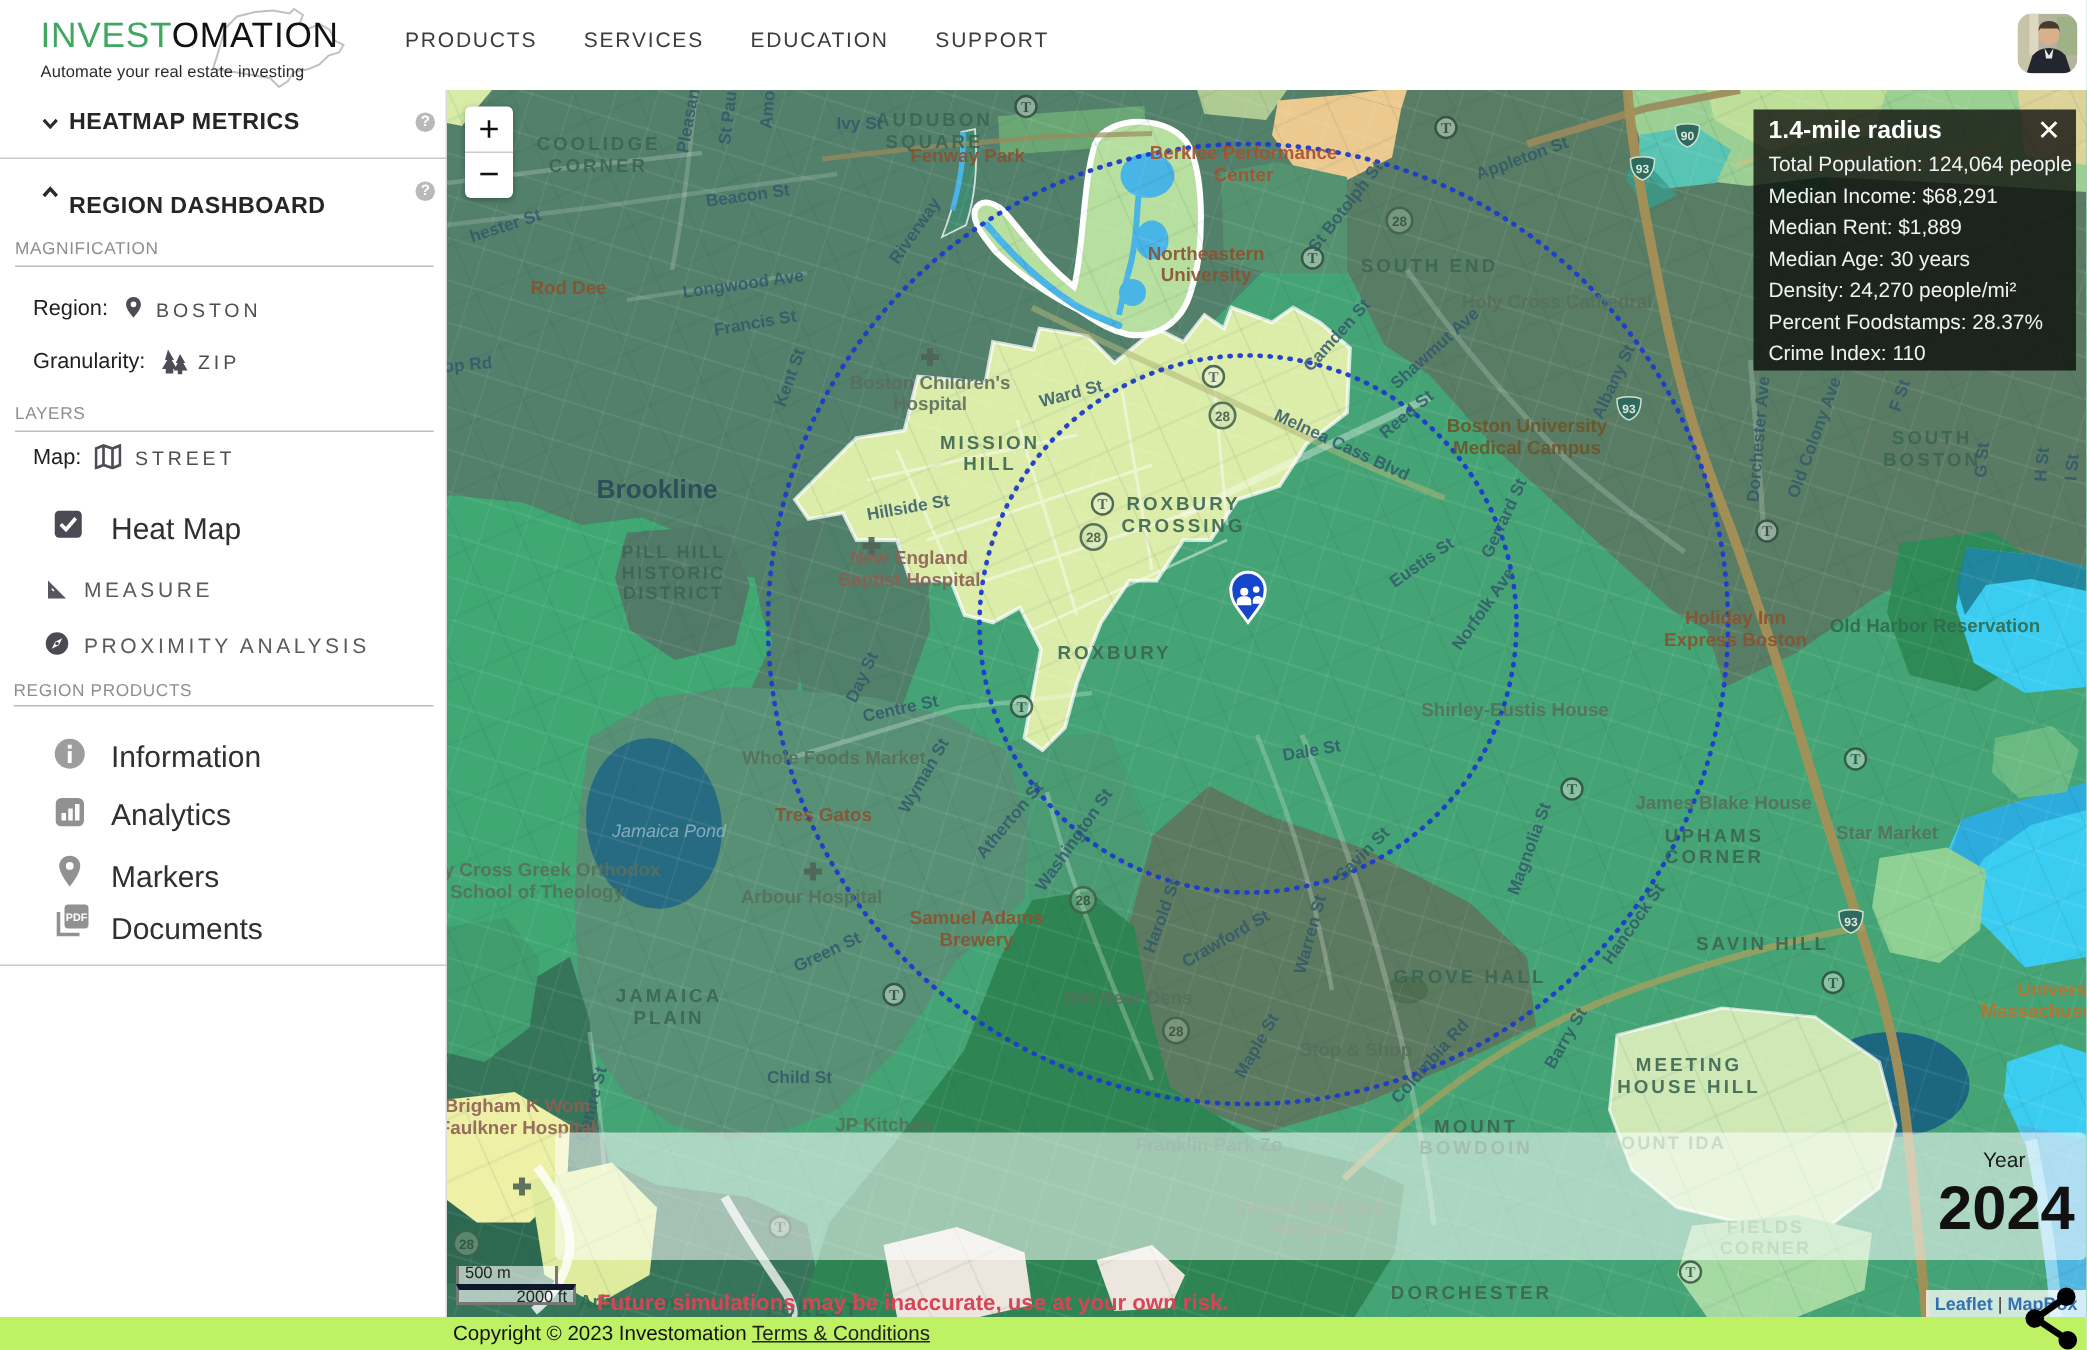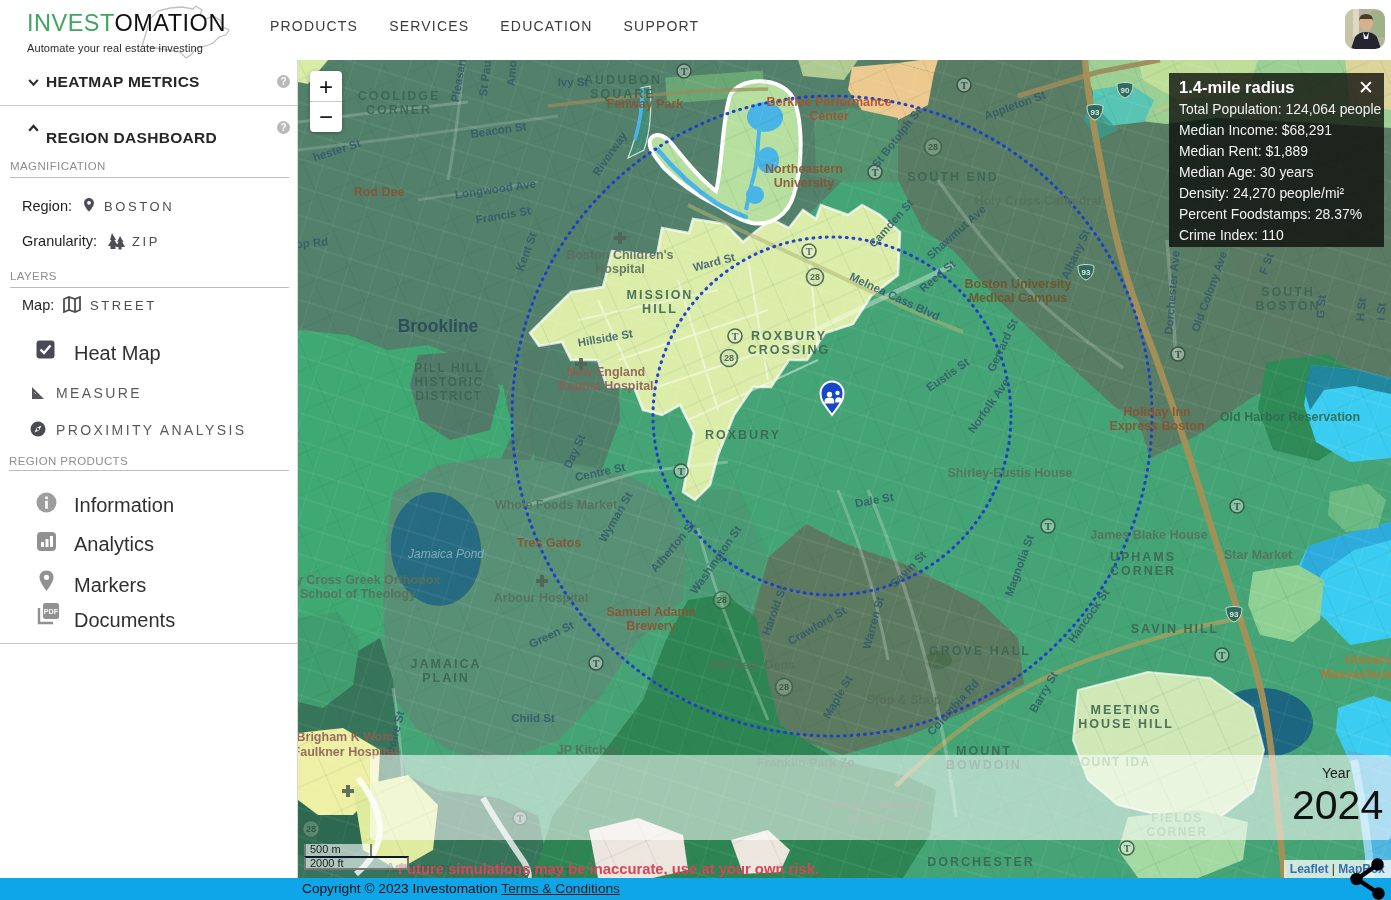--- a/index.html
+++ b/index.html
@@ -40,30 +40,30 @@
   #zoomctl { position:absolute; left:12px; top:11px; width:32px; height:61px; background:#fff; border-radius:4px; z-index:12; box-shadow:0 1px 4px rgba(0,0,0,0.3); }
   #zoomctl .zb { width:32px; height:30px; text-align:center; font-size:24px; font-weight:400; color:#111; line-height:29px; }
   #zoomctl .sep { height:1px; background:#ccc; }
   #infopanel { position:absolute; left:871px; top:13px; width:215px; height:174px; background:rgba(10,11,9,0.78); color:#fff; z-index:12; padding:5px 0 0 10px; overflow:hidden; }
   #infopanel .t { font-size:16.5px; font-weight:700; margin-bottom:2px; }
   #infopanel .l { font-size:13.9px; line-height:21px; color:#f2f2f2; white-space:nowrap; }
   #infopanel .x { position:absolute; right:10px; top:7px; font-size:19px; color:#fff; line-height:16px; }
   #bottomov { position:absolute; left:72px; top:695px; width:1021px; height:85px; background:rgba(255,255,255,0.55); border-radius:4px; z-index:11; }
   #bottomov .desc { position:absolute; left:30px; top:29px; font-size:13.4px; color:#111; white-space:nowrap; }
   #bottomov .yl { position:absolute; left:920px; top:10px; font-size:14px; color:#1a1a1a;margin-left:32px; }
-  #bottomov .yv { position:absolute; left:922px; top:27px; font-size:41px; color:#111; }
+  #bottomov .yv { position:absolute; left:922px; top:27px; font-size:41px; color:#111;font-weight:bold; }
   #redwarn { position:absolute; left:100px; top:790px; font-size:14.8px; font-weight:700; color:#d84458; z-index:11;margin-top:11px; }
   #scalebars { position:absolute; left:6px; top:784px; z-index:11; font-size:11px; color:#222; }
   #scalebars .sb { background:rgba(255,255,255,0.6); border:2px solid #777; border-top:none; padding:0 4px; line-height:11px; height:14px; font-size:11px; }
   #attrib { position:absolute; right:0; bottom:0px; background:rgba(255,255,255,0.75); font-size:12px; padding:2px 6px; z-index:11; color:#333; }
   #attrib a { color:#3470b0; font-weight:700; }
   #shareicon { position:absolute; left:1348px; top:857px; z-index:40; }
 
   
-  #footer { position:absolute; top:878px; left:0; width:1391px; height:22px; background:#0ea5e9; z-index:25; }
+  #footer { position:absolute; top:878px; left:0; width:1391px; height:22px; background:#bef264; z-index:25; }
   #footer .c { position:absolute; left:302px; top:3px; font-size:13.7px; color:#111; }
   #footer .c a { color:#222; text-decoration:underline; }
 </style>
 </head>
 <body>
 <div id="app">
 
   <div id="navbar">
     <div id="logo">
       <svg id="usmap" width="104" height="58" viewBox="0 0 104 58">
@@ -500,21 +500,21 @@
       <div class="l">Percent Foodstamps: 28.37%</div>
       <div class="l">Crime Index: 110</div>
     </div>
     <div id="bottomov">
       <div class="yl">Year</div>
       <div class="yv">2024</div>
     </div>
     <div id="redwarn">Future simulations may be inaccurate, use at your own risk.</div>
     <div id="scalebars">
       <div class="sb" style="width:68px;">500 m</div>
-      <div class="sb" style="width:105px;border-top:2px solid #0f172a;margin-top:-2px;">2000 ft</div>
+      <div class="sb" style="width:80px;border-top:4px solid #0f172a;margin-top:-2px;text-align:right;">2000 ft</div>
     </div>
     <div id="attrib"><a>Leaflet</a> | <a>MapBox</a></div>
   </div>
 
   <svg id="shareicon" width="38" height="43" viewBox="0 0 38 43">
     <line x1="9" y1="22" x2="29" y2="8" stroke="#000" stroke-width="4.5"></line>
     <line x1="9" y1="22" x2="30" y2="36" stroke="#000" stroke-width="4.5"></line>
     <circle cx="29.5" cy="7.5" r="6.2" fill="#000"></circle>
     <circle cx="8.5" cy="22" r="6.2" fill="#000"></circle>
     <circle cx="30.5" cy="36.5" r="6.2" fill="#000"></circle>

